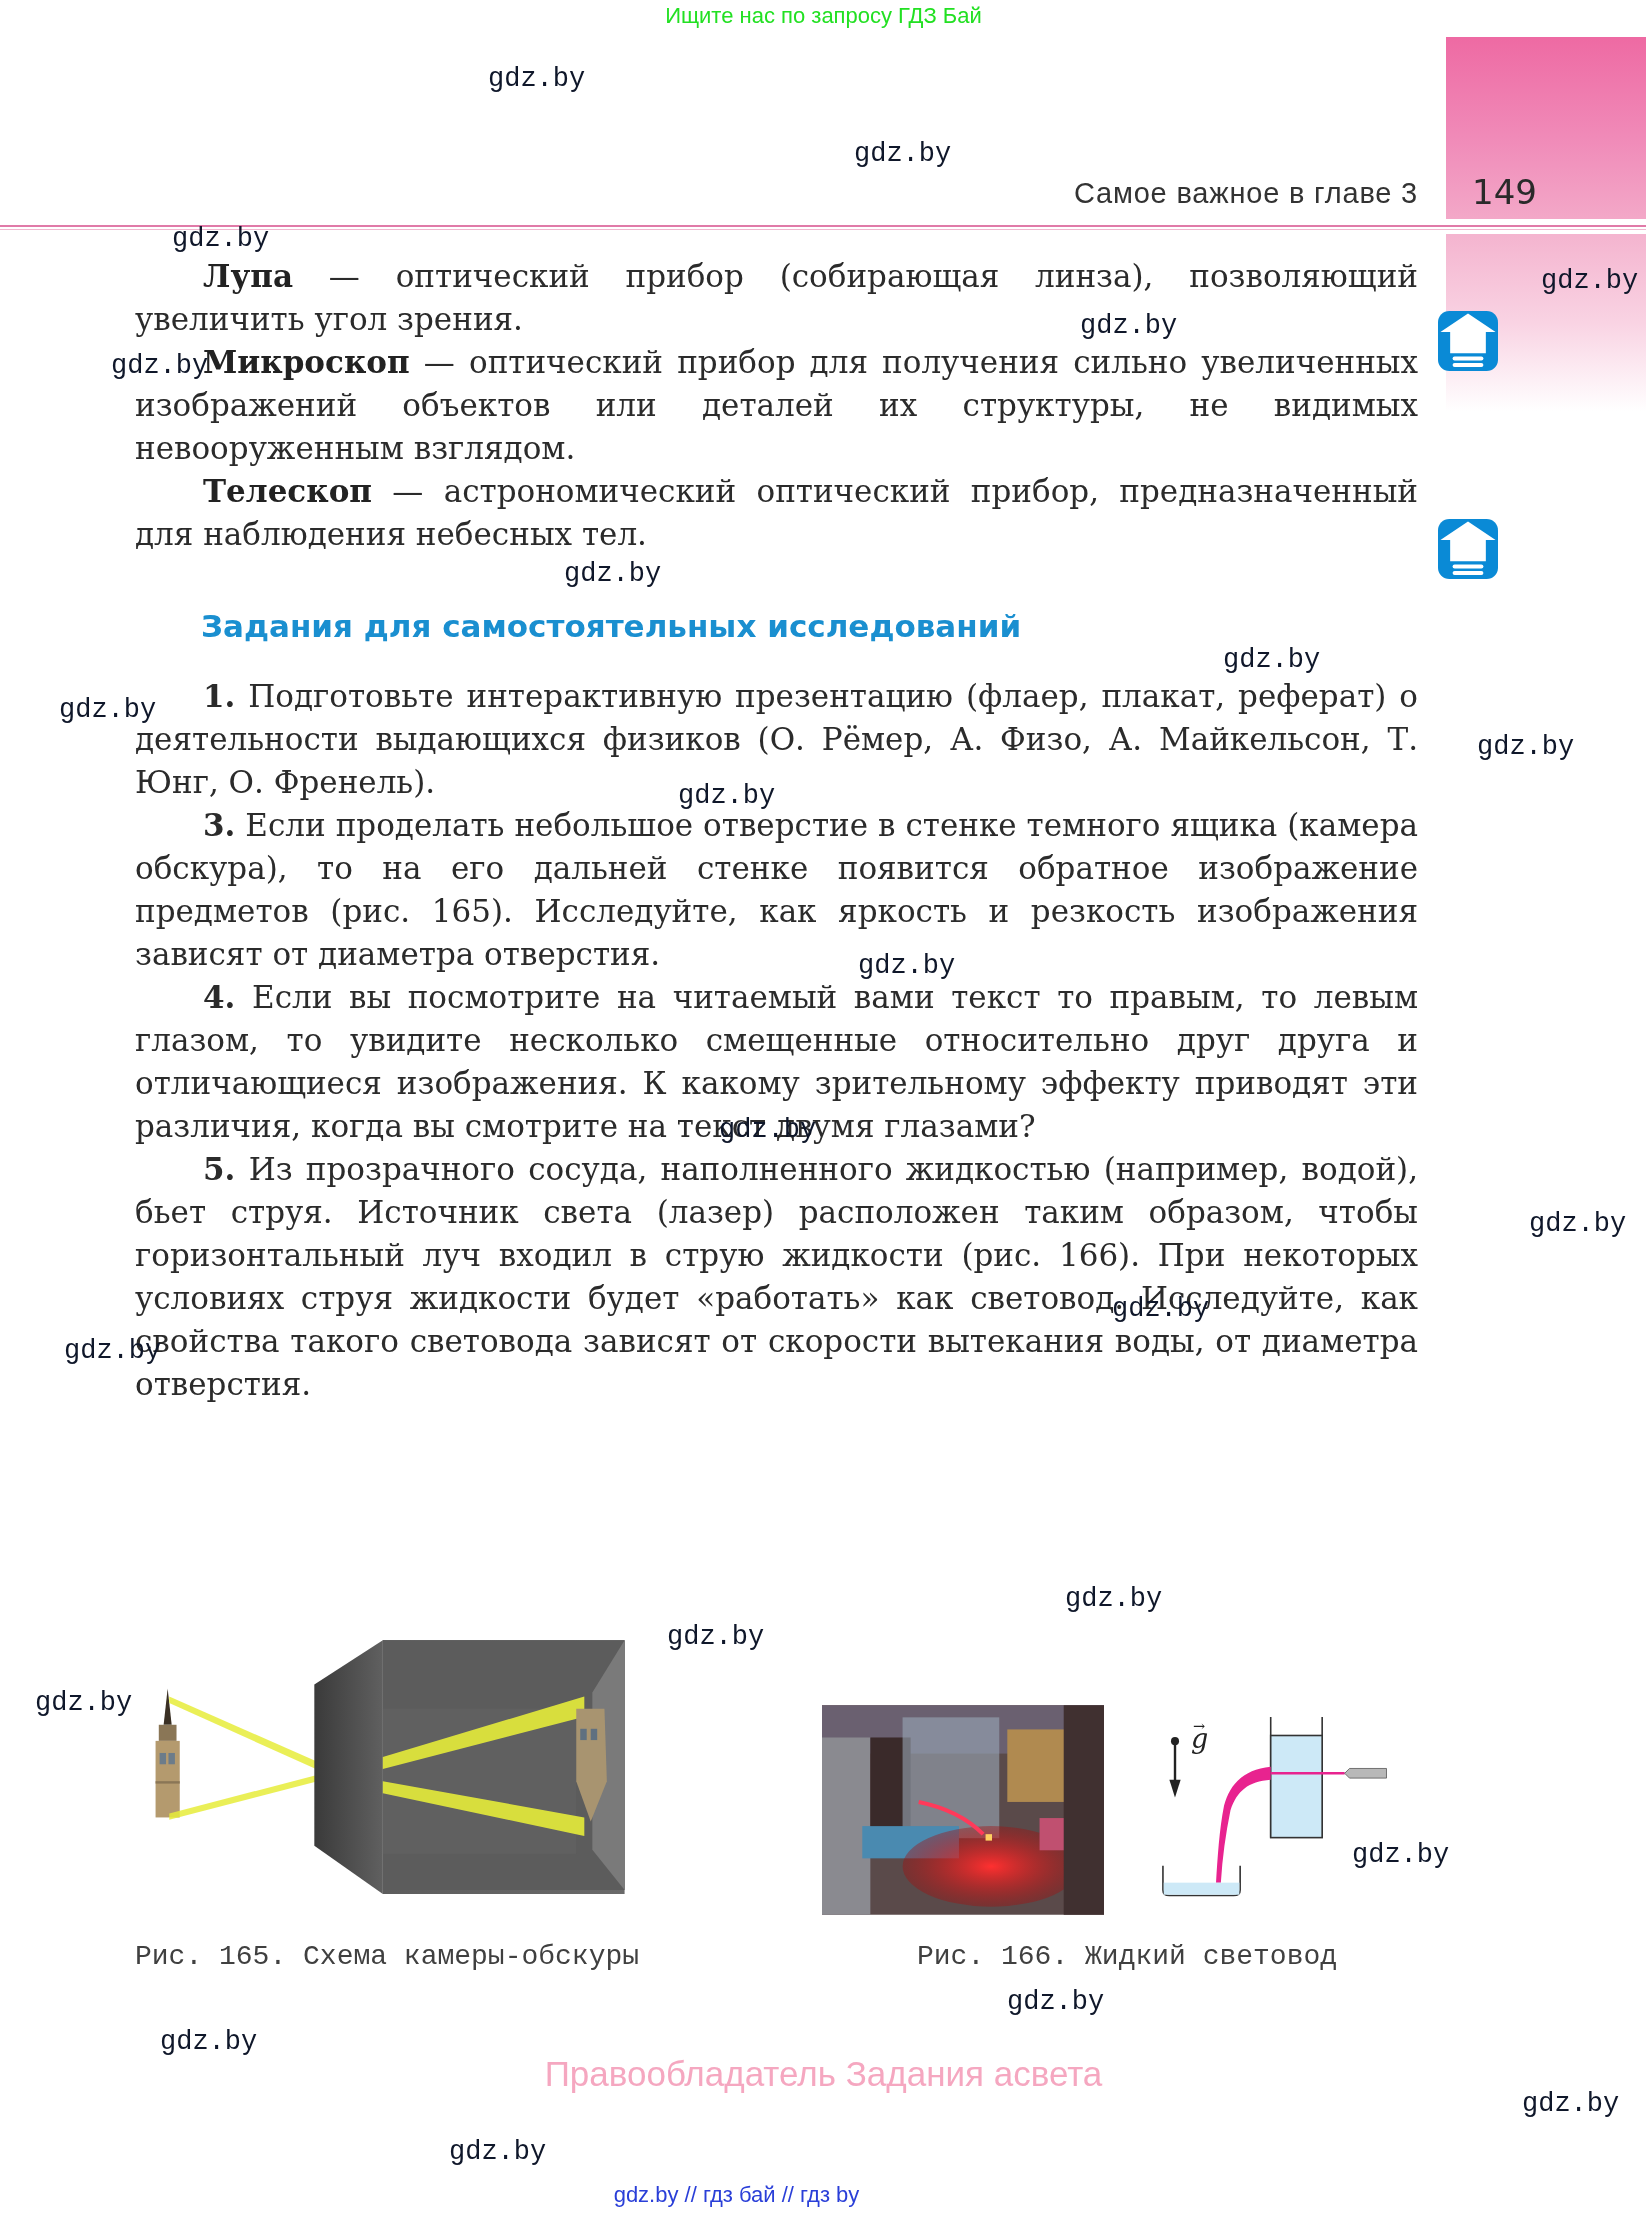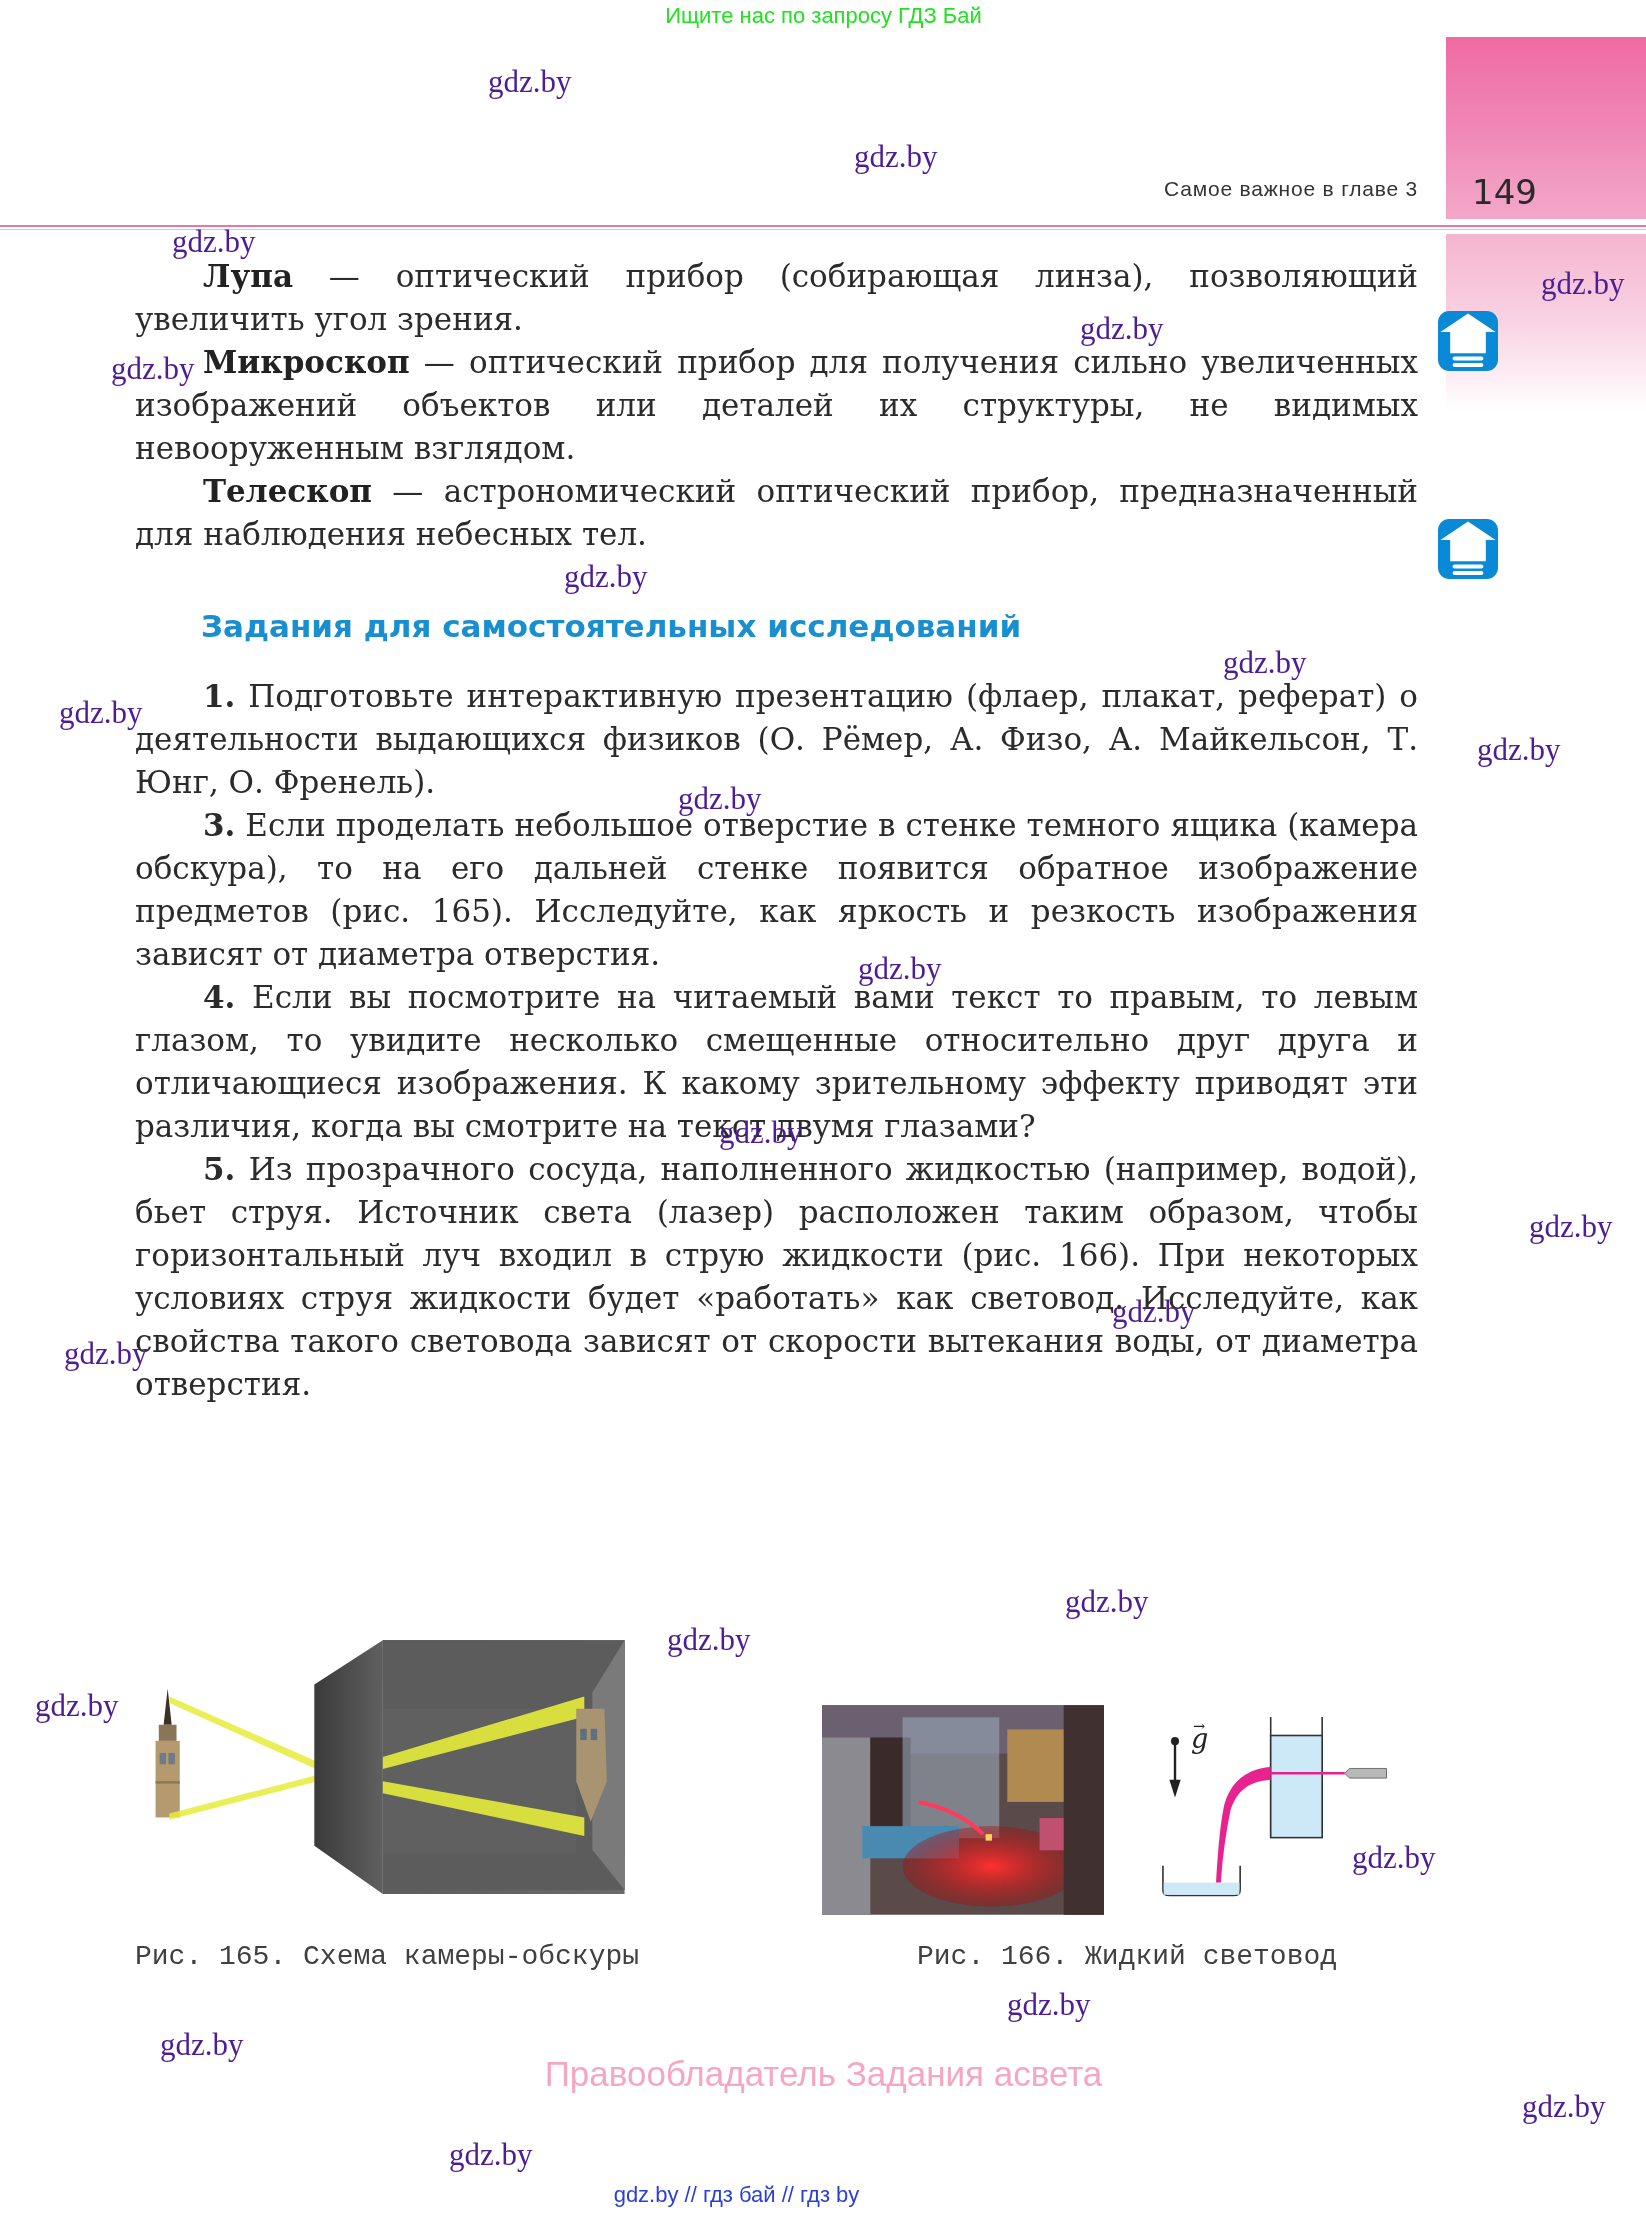--- a/index.html
+++ b/index.html
@@ -1,24 +1,24 @@
 <!DOCTYPE html>
 <html style="font-size:13px"><head>
 <meta charset="utf-8">
 <style>
   html, body { margin:0; padding:0; }
   body { width:1647px; height:2216px; position:relative; background:#ffffff; overflow:hidden; font-family:"DejaVu Serif", serif; }
   .abs { position:absolute; }
   .top-banner { top:3.2px; left:0; width:1647px; text-align:center; color:#22e022; font-family:"Liberation Sans", sans-serif; font-size:22px; }
-  .wm { font-family:Liberation Serif, serif; font-size:31px; color:#4c1d95; white-space:nowrap; }
+  .wm { font-family:Liberation Mono, monospace; font-size:27px; color:#0f172a; white-space:nowrap; }
   .header-box { left:1446px; top:37px; width:201px; height:182px; background:linear-gradient(to bottom,#ee6aa3 0%,#f08ab8 55%,#f3a8c8 100%); }
   .header-line { left:0; top:225px; width:1647px; height:2.4px; background:#e07aa8; }
   .header-line2 { left:0; top:229px; width:1647px; height:0.8px; background:#f0b8d0; }
   .side-grad { left:1446px; top:234px; width:201px; height:177px; background:linear-gradient(to bottom,#f4b4cf 0%,#f9d3e3 50%,#ffffff 100%); }
-  .chapter-title { right:229px; top:177px; font-family:"Liberation Sans", sans-serif; font-size:21px; color:#333; letter-spacing:0.8px; white-space:nowrap; }
+  .chapter-title { right:229px; top:177px; font-family:"Liberation Sans", sans-serif; font-size:29px; color:#333; letter-spacing:0.8px; white-space:nowrap; }
   .page-num { left:1472px; top:172px; font-family:"DejaVu Sans", sans-serif; font-weight:normal; font-size:34px; color:#2a2a2a; }
   .icon-up { width:60px; height:60px; }
   .body-text { left:135px; width:1283px; font-size:31px; line-height:43px; color:#2b2b2b; text-align:justify; }
   .body-text p { margin:0; text-indent:68px; }
   .body-text b { font-weight:bold; color:#222; }
   .section-title { left:201px; top:608px; font-family:"DejaVu Sans", sans-serif; font-weight:bold; font-size:31px; color:#1a8fd0; white-space:nowrap; }
   .num { font-weight:bold; }
   .caption { font-size:28px; color:#404040; white-space:nowrap;font-family:Liberation Mono, monospace; }
   .footer-rights { left:0; width:1647px; top:2054px; text-align:center; font-family:"Liberation Sans", sans-serif; font-size:35px; color:#f5a7c0; }
   .footer-links { left:0; width:1473px; top:2182px; text-align:center; font-family:"Liberation Sans", sans-serif; font-size:22px; color:#2a3fd8; }

